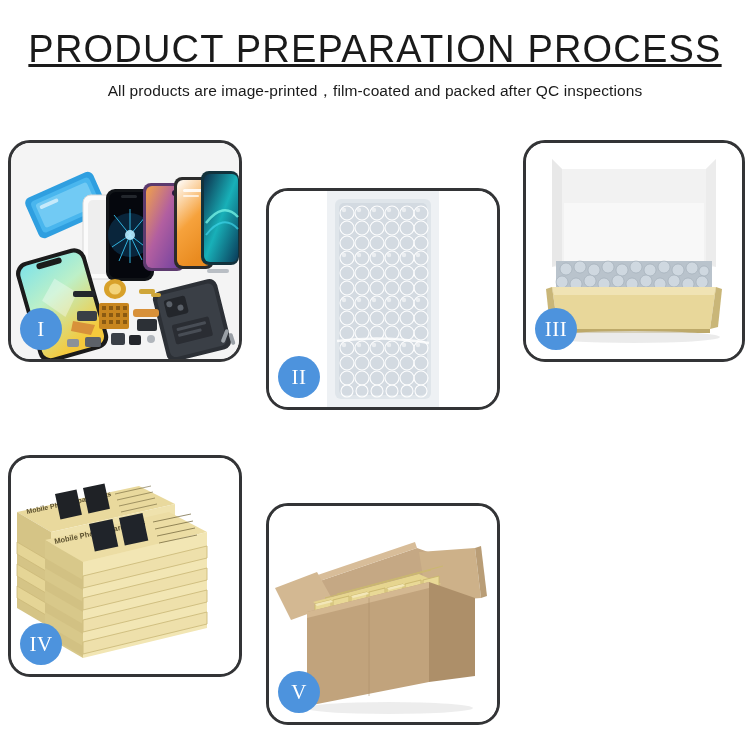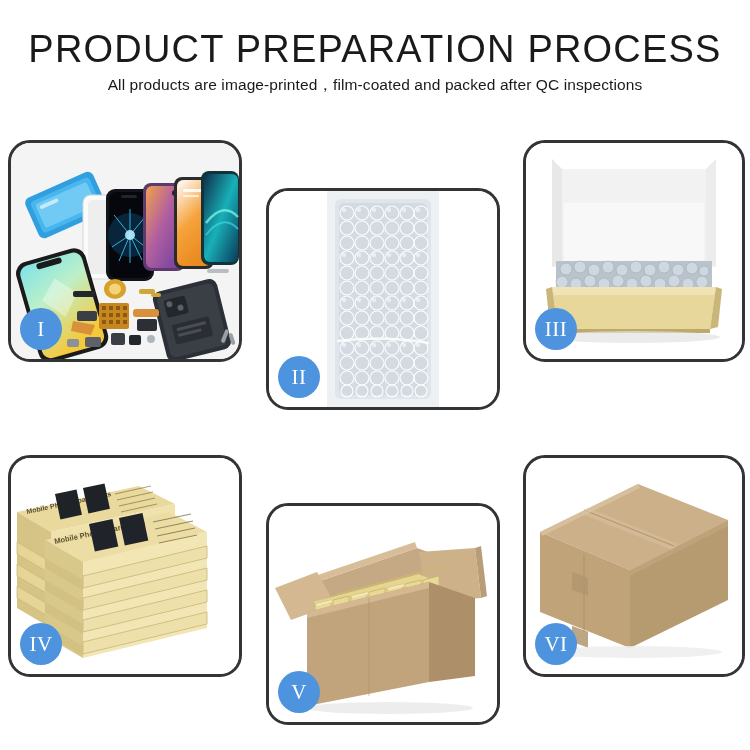--- a/index.html
+++ b/index.html
@@ -17,25 +17,26 @@
     box-sizing:border-box;
   }
   .title{
     font-size:38px;
     font-weight:400;
     letter-spacing:1.2px;
     color:#1a1a1a;
     line-height:1.05;
     font-family:"Liberation Sans","DejaVu Sans",sans-serif;
     white-space:nowrap;
+    text-decoration:underline;
   }
   .subtitle{
     font-size:15.5px;
     color:#1a1a1a;
-    margin-top:5px;
+    margin-top:11px;
     letter-spacing:0.1px;
     white-space:nowrap;
   }
 
   .grid{
     position:absolute;
     top:140px;left:0;
     width:750px;height:540px;
   }
   .panel{
@@ -510,42 +511,14 @@
         <ellipse cx="120" cy="202" rx="84" ry="6" fill="#e8e8e8" opacity="0.8"></ellipse>
 
         <g stroke="#a98d68" stroke-width="0.9" opacity="0.6">
           <line x1="100" y1="92" x2="100" y2="190"></line>
         </g>
       </svg>
     </div>
     <div class="badge">V</div>
   </div>
 
-  <div class="panel c3 r2">
-    <div class="panel-inner">
-      <svg width="216" height="216" viewBox="0 0 216 216">
-        <rect x="0" y="0" width="216" height="216" fill="#ffffff"></rect>
-
-        <path d="M14 74 L112 26 L202 62 L104 112 Z" fill="#cbb08a"></path>
-
-        <path d="M14 74 L104 112 L104 190 L14 154 Z" fill="#c0a378"></path>
-
-        <path d="M104 112 L202 62 L202 142 L104 190 Z" fill="#b69a70"></path>
-
-        <path d="M62 50 L152 86 L146 92 L56 56 Z" fill="#d5bb96" opacity="0.85"></path>
-
-        <path d="M58 52 L148 88" stroke="#b59b74" stroke-width="1.2" fill="none"></path>
-
-        <path d="M58 96 L58 174" stroke="#ab8e66" stroke-width="1.2" fill="none" opacity="0.7"></path>
-
-        <rect x="46" y="96" width="16" height="18" fill="#b2966d" opacity="0.85" transform="skewY(21)"></rect>
-        <rect x="46" y="150" width="16" height="16" fill="#b2966d" opacity="0.85" transform="skewY(21)"></rect>
-
-        <path d="M14 74 L112 26 L114 30 L16 78 Z" fill="#d9c3a0" opacity="0.8"></path>
-        <path d="M104 112 L202 62 L202 68 L104 118 Z" fill="#c4a87e" opacity="0.6"></path>
-
-        <ellipse cx="108" cy="194" rx="88" ry="6" fill="#ededed" opacity="0.85"></ellipse>
-      </svg>
-    </div>
-    <div class="badge">VI</div>
-  </div>
 
 </div>
 
 </body></html>

